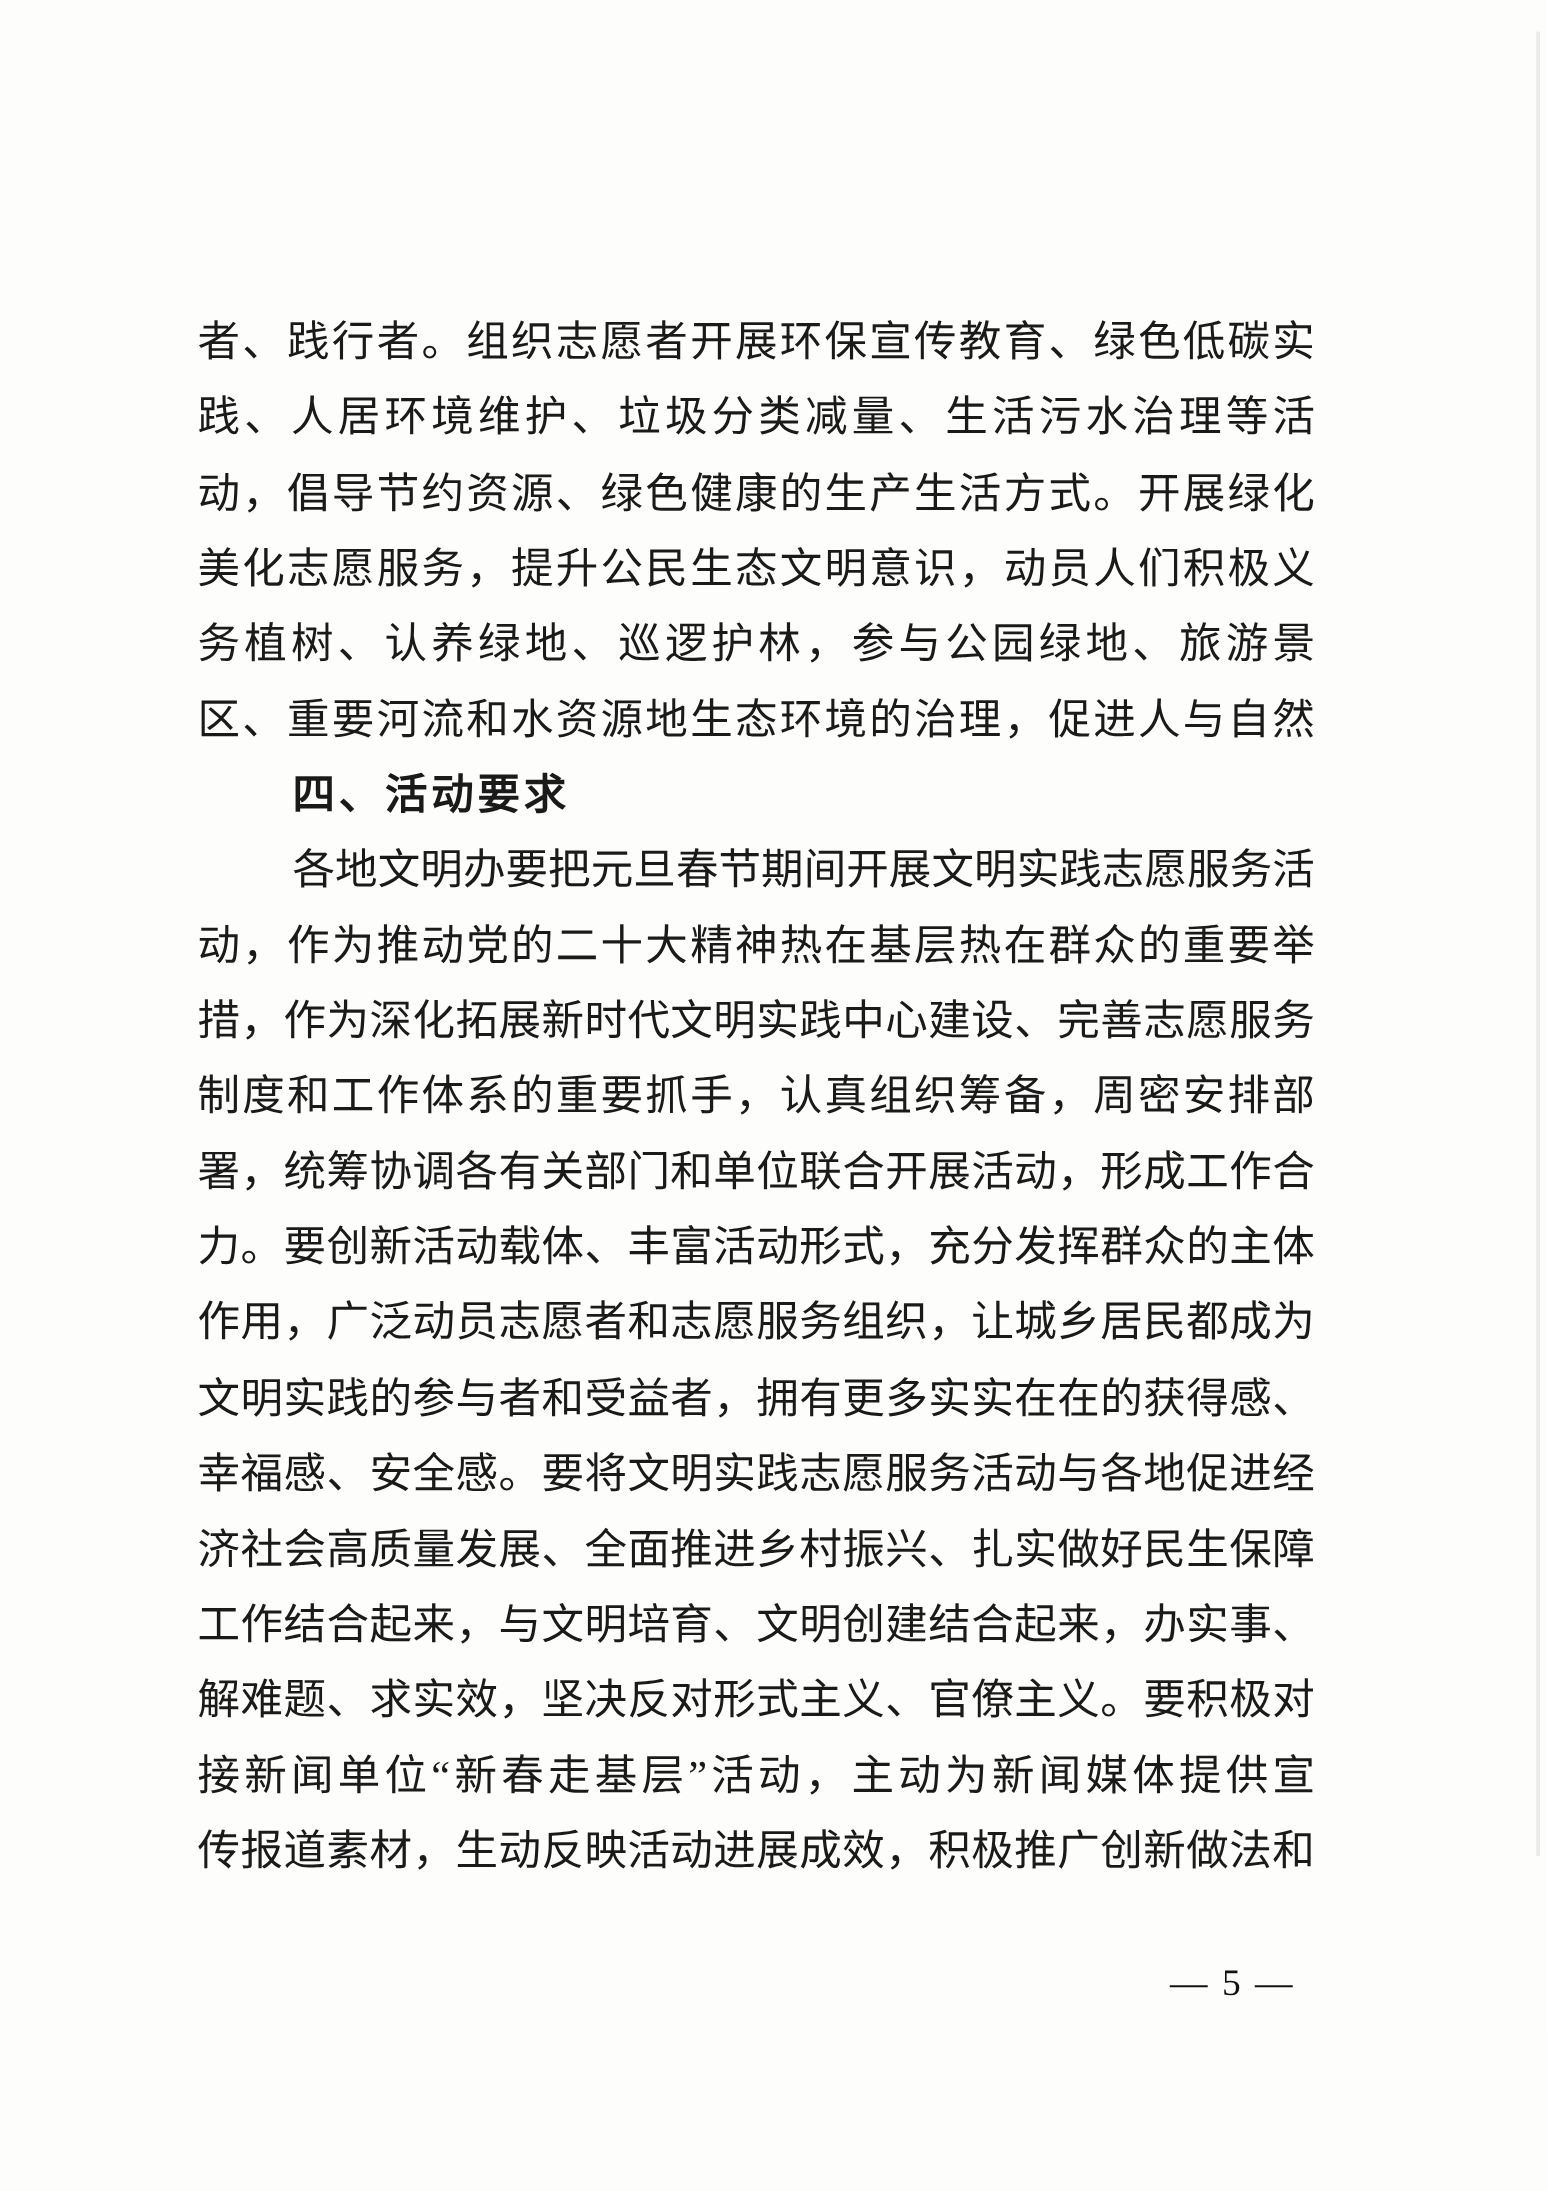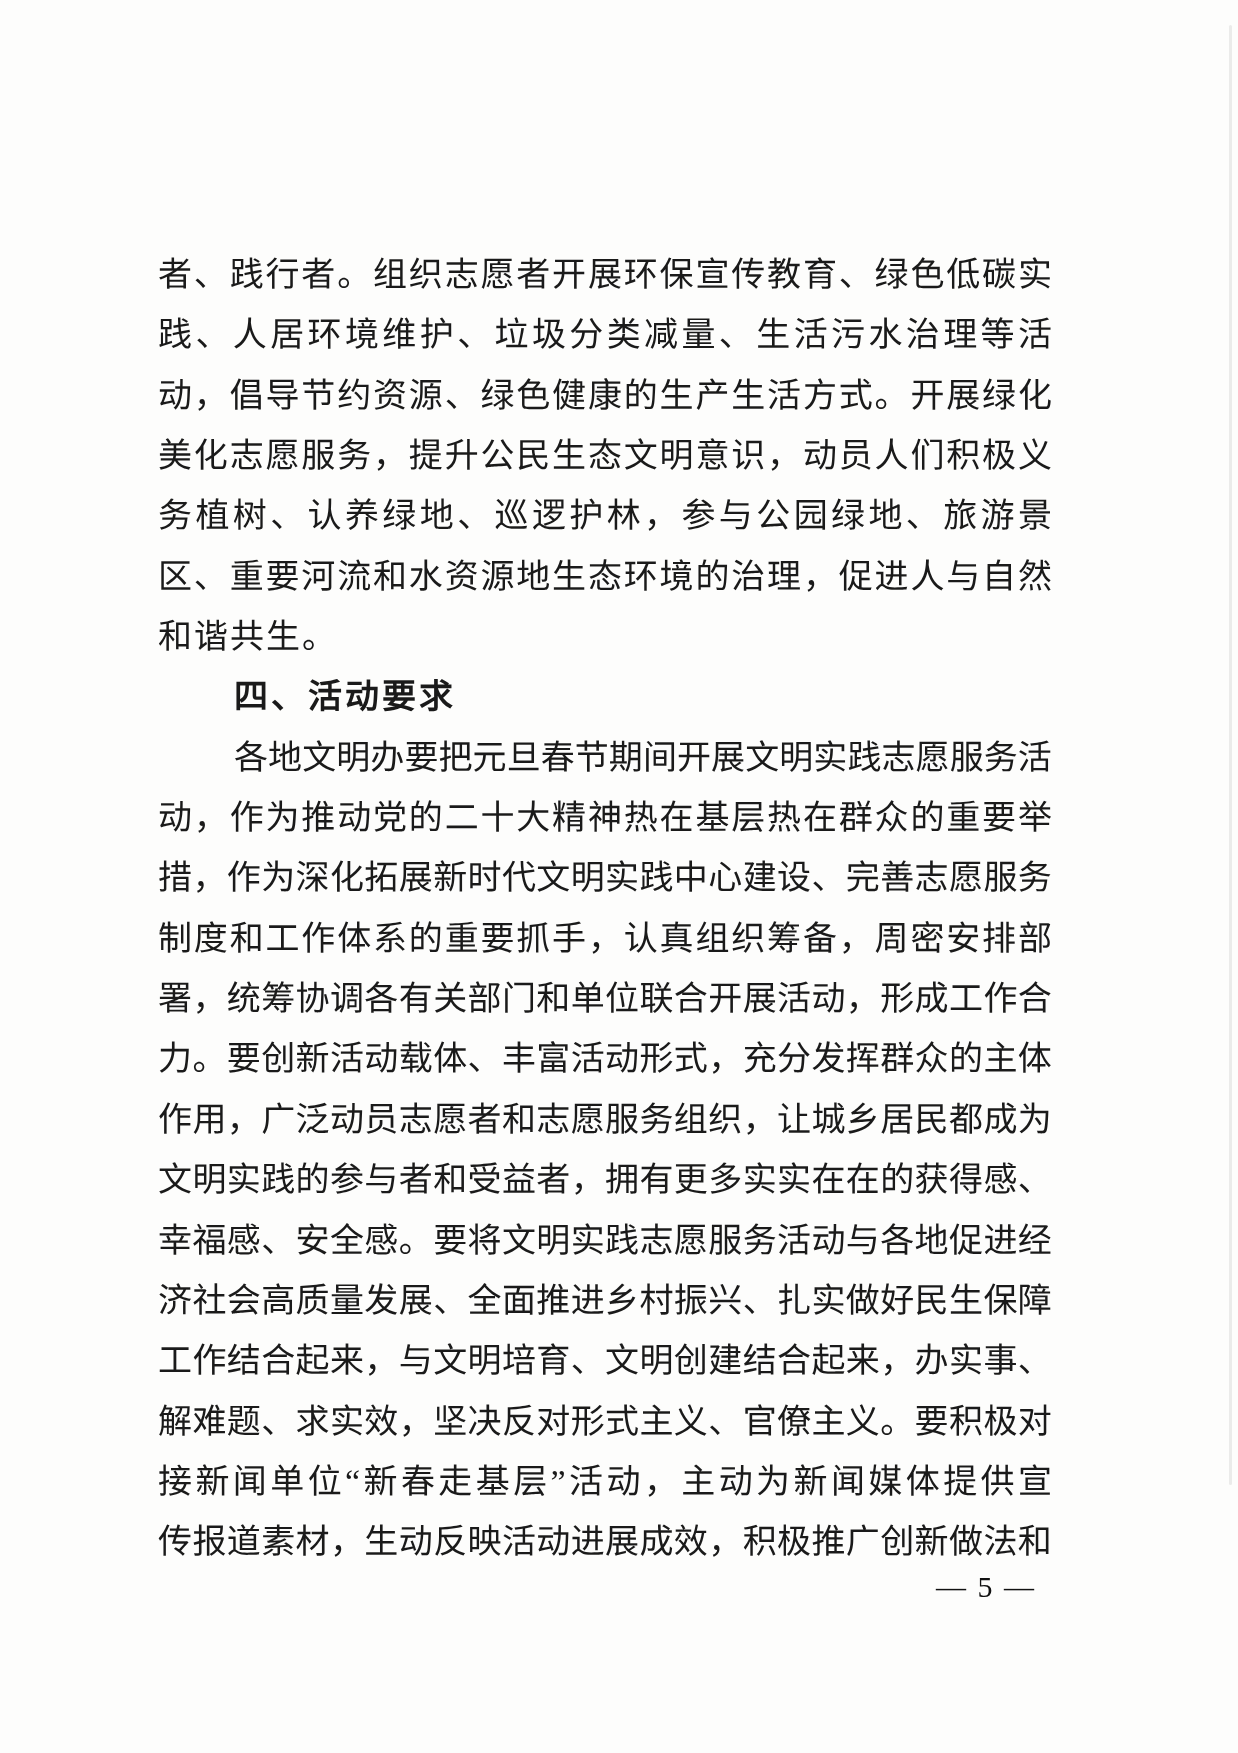--- a/index.html
+++ b/index.html
@@ -215,21 +215,20 @@
         <span>治</span>
         <span>理</span>
         <span>，</span>
         <span>促</span>
         <span>进</span>
         <span>人</span>
         <span>与</span>
         <span>自</span>
         <span>然</span>
       </div>
-      <div class="line body-left">和谐共生。</div>
       <div class="line heading indent">四、活动要求</div>
       <div class="line body-justify indent">
         <span>各</span>
         <span>地</span>
         <span>文</span>
         <span>明</span>
         <span>办</span>
         <span>要</span>
         <span>把</span>
         <span>元</span>

